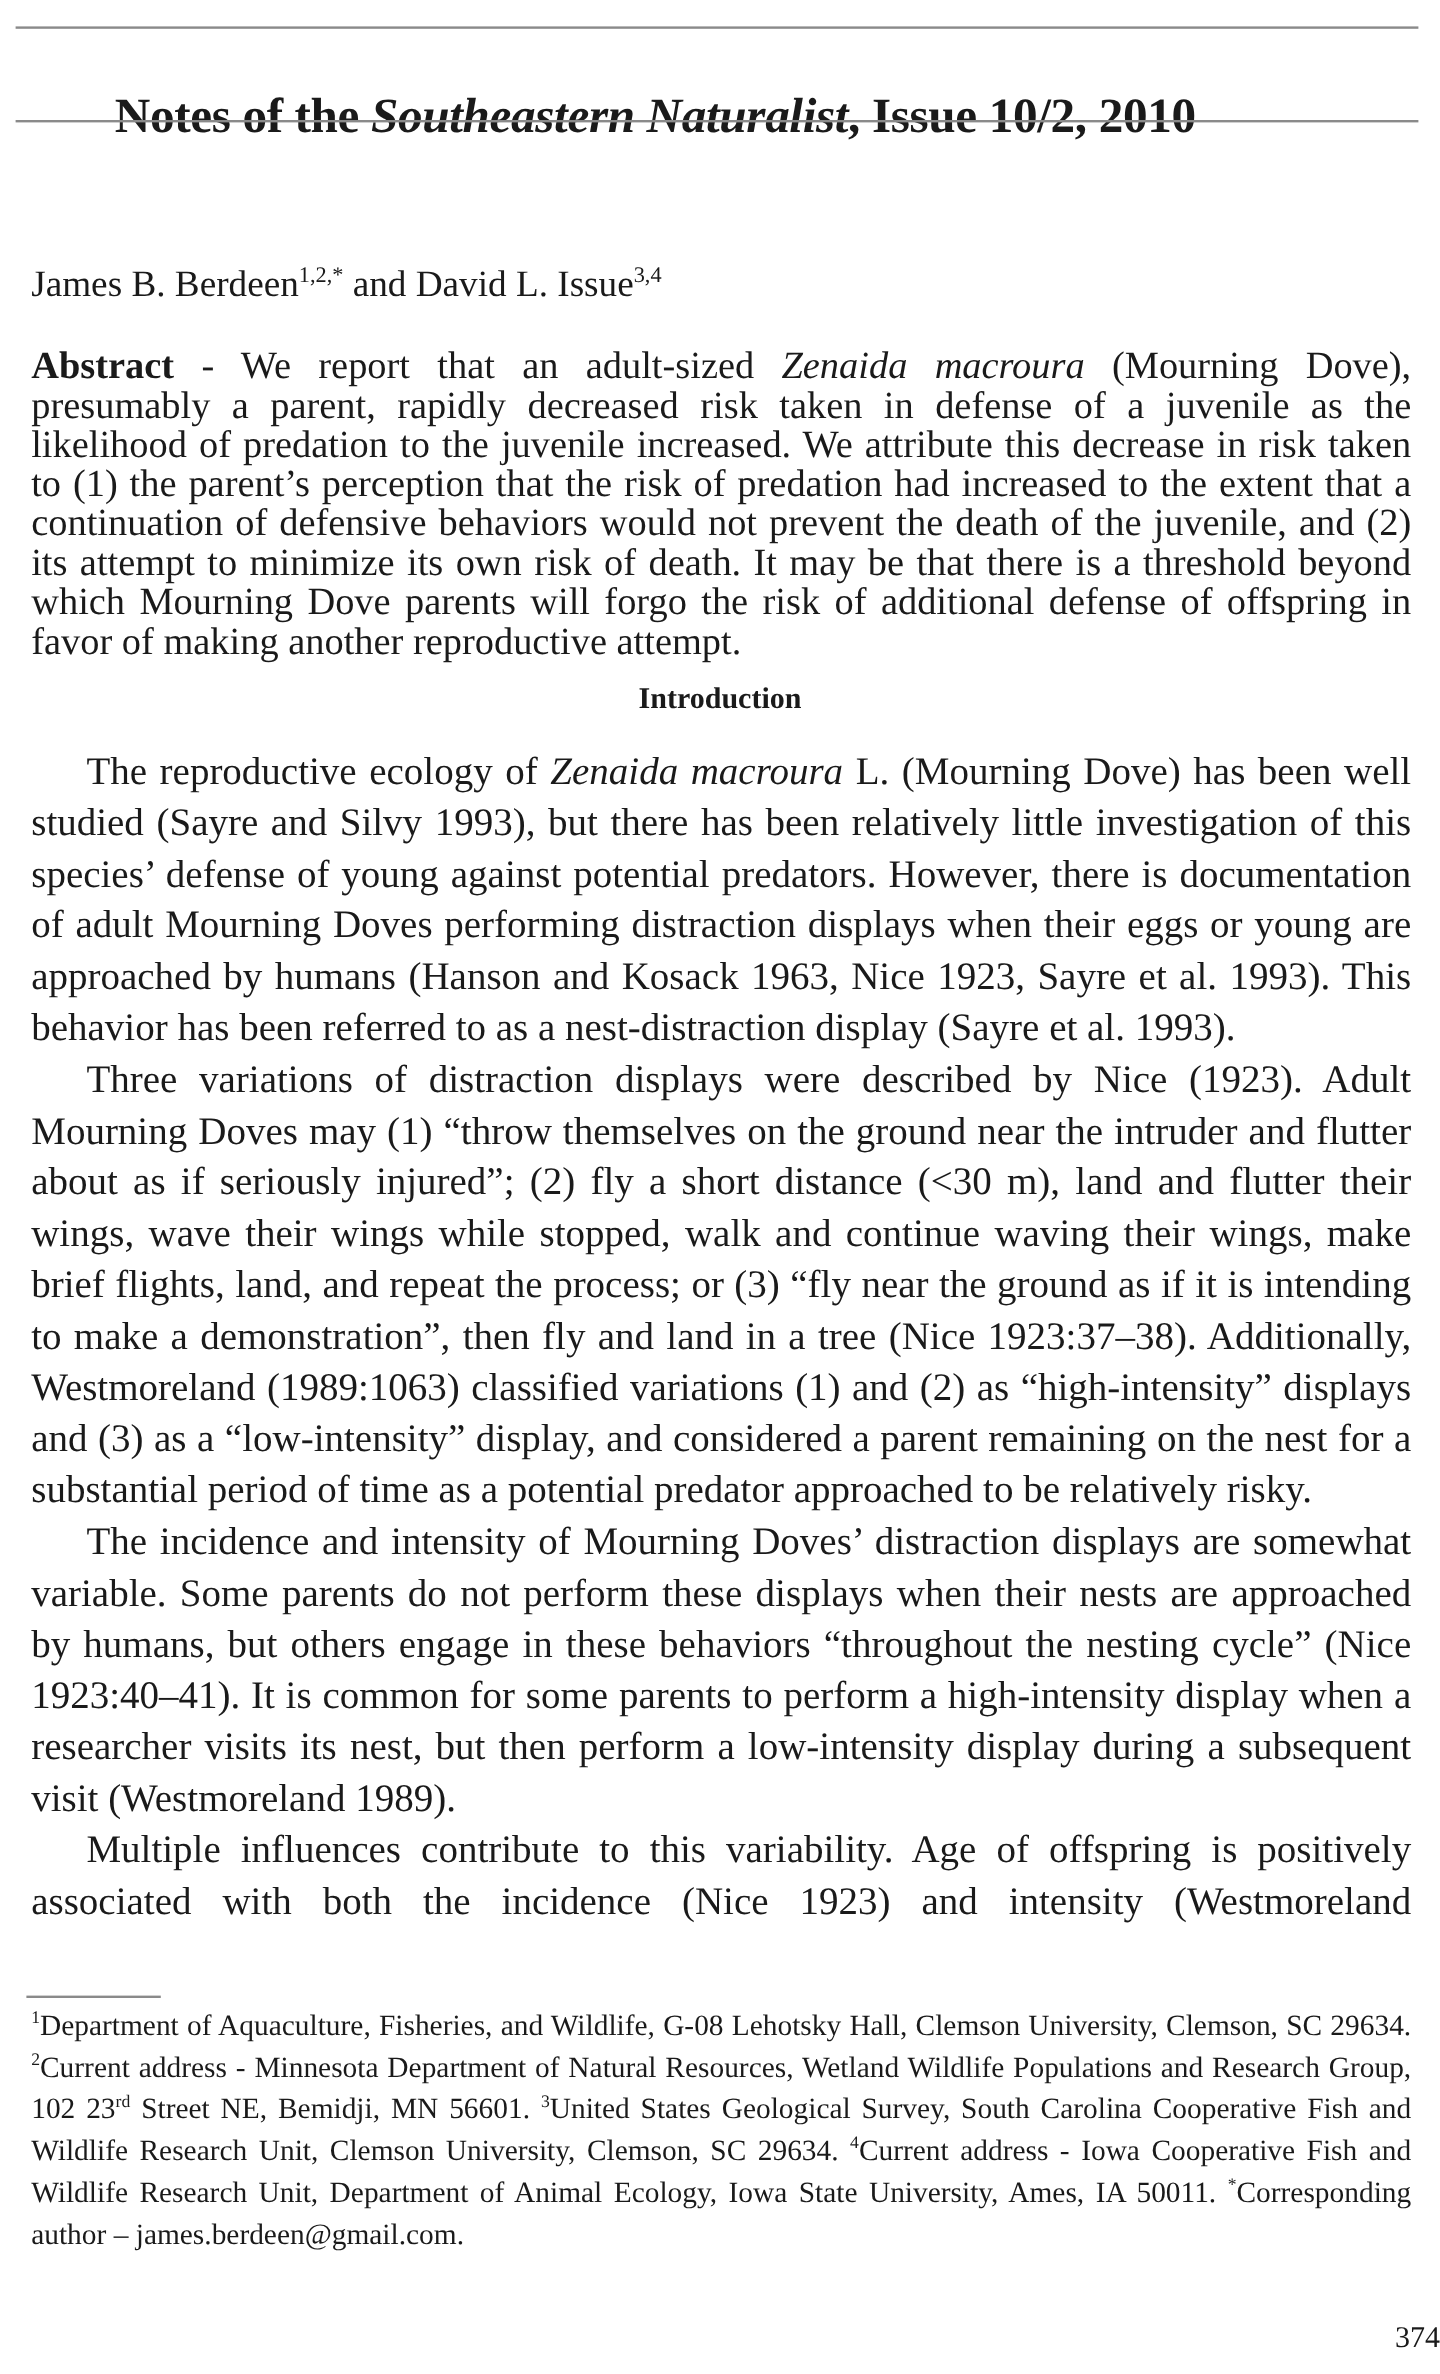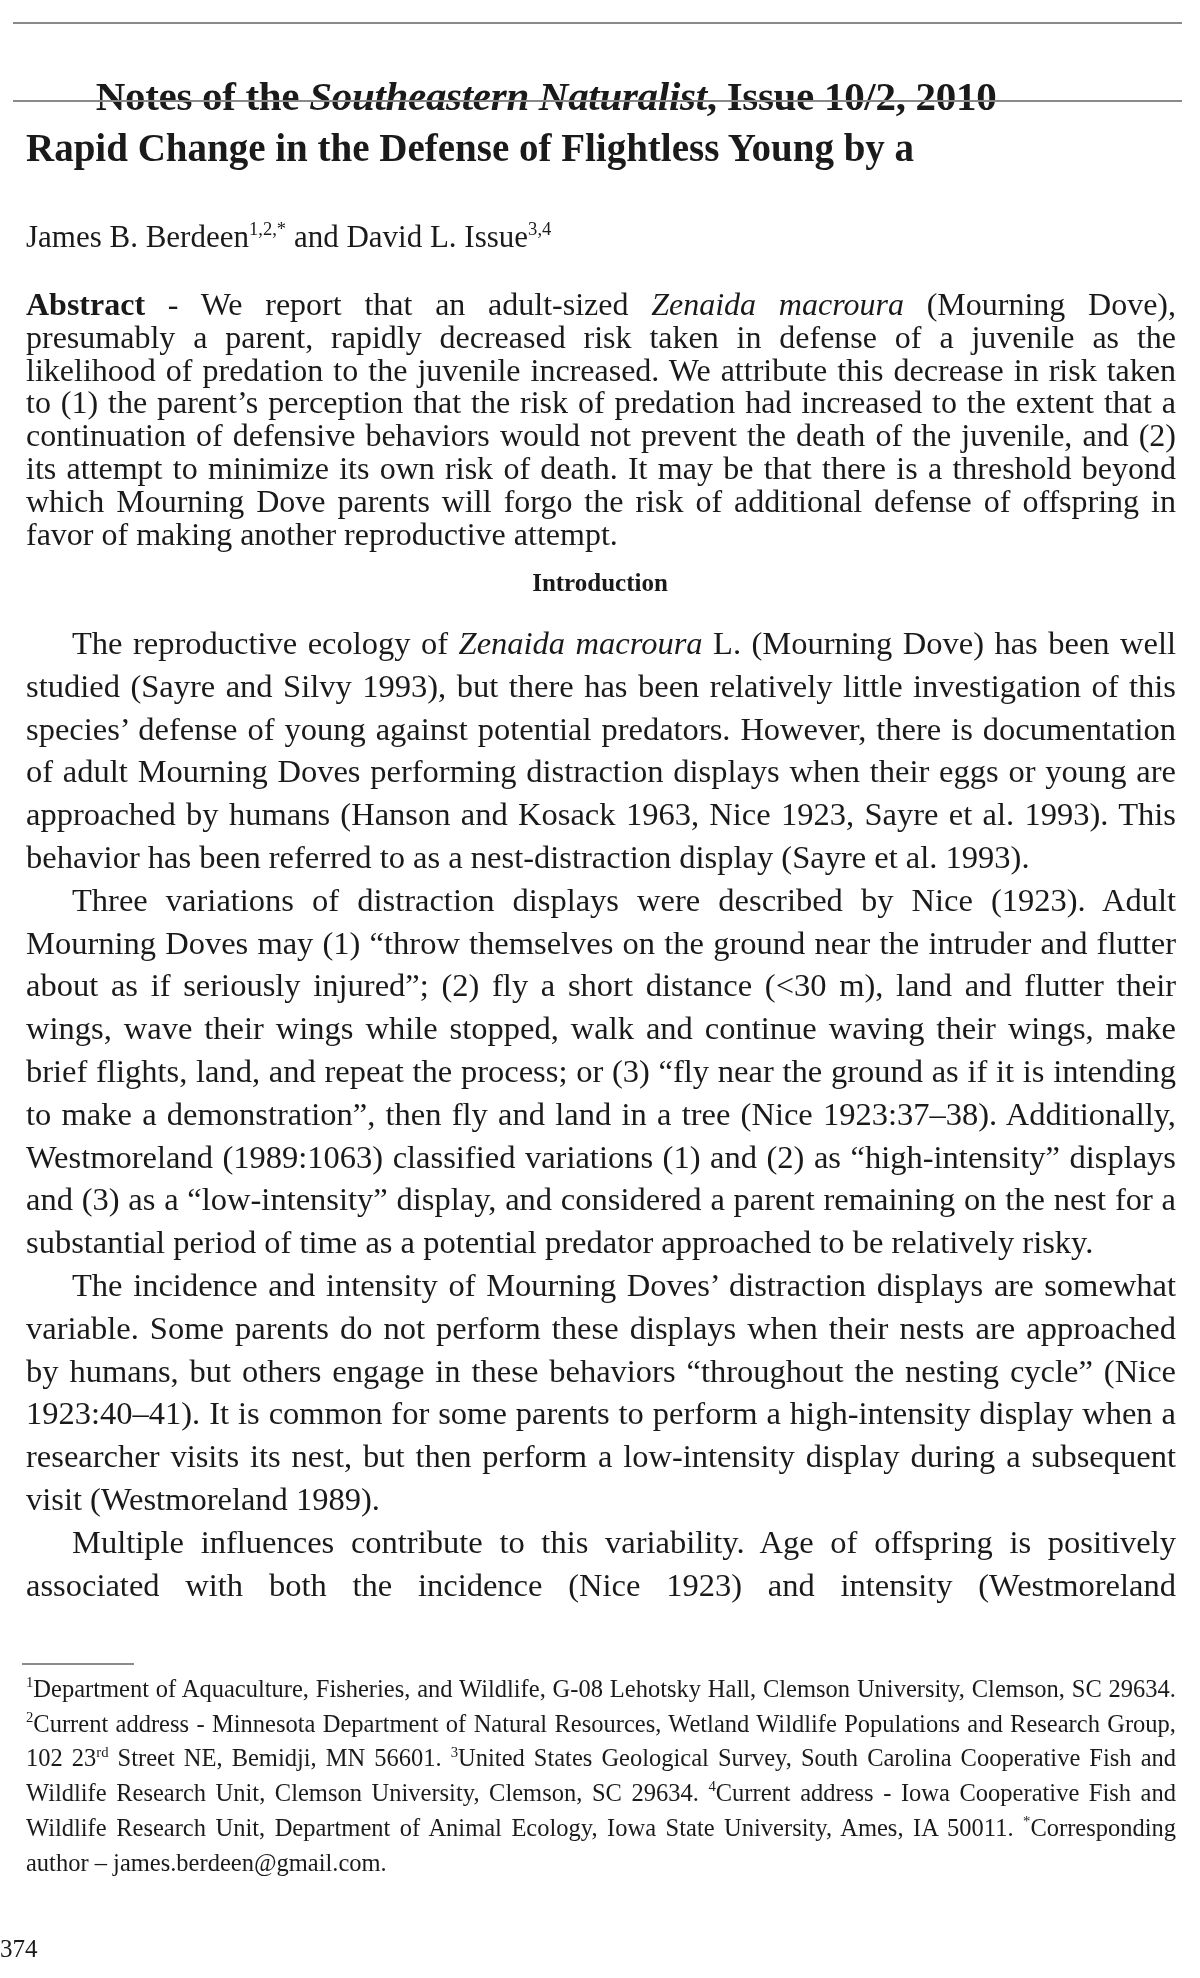--- a/index.html
+++ b/index.html
@@ -38,34 +38,33 @@
     position: absolute; left: 26px; top: 622px; width: 1150px;
     font-size: 32.5px; line-height: 42.8px;
   }
   .body p { margin: 0; text-indent: 46px; text-align: justify; }
   .fn-rule { position: absolute; left: 22px; top: 1663px; width: 112px; height: 2px; background: #8a8a8a; }
   .footnotes {
     position: absolute; left: 26px; top: 1672px; width: 1150px;
     font-size: 24.5px; line-height: 34.7px; text-align: justify;
   }
   .page-number {
-    position: absolute; top: 1934px; left: 0; width: 1200px; text-align: left;
+    position: absolute; top: 1934px; left: 0; width: 1200px; text-align: right;
     font-size: 25px; line-height: 30px;
   }
   i { font-style: italic; }
 </style>
 </head>
 <body>
 
 <div class="rule top"></div>
 <div class="journal-header"><span>Notes of the </span><span class="journal-name">Southeastern Naturalist</span><span>, Issue 10/2, 2010</span></div>
 <div class="rule bottom"></div>
 
 <div class="title">
-  <div>Rapid Change in the Defense of Flightless Young by a</div>
 </div>
 
 <div class="authors"><span>James B. Berdeen</span><sup>1,2,*</sup><span> and </span><span>David L. Issue</span><sup>3,4</sup></div>
 
 <div class="abstract"><span class="abstract-label">Abstract</span><span> - </span><span>We report that an adult-sized </span><i>Zenaida macroura</i><span> (Mourning Dove), presumably a parent, rapidly decreased risk taken in defense of a juvenile as the likelihood of predation to the juvenile increased. We attribute this decrease in risk taken to (1) the parent’s perception that the risk of predation had increased to the extent that a continuation of defensive behaviors would not prevent the death of the juvenile, and (2) its attempt to minimize its own risk of death. It may be that there is a threshold beyond which Mourning Dove parents will forgo the risk of additional defense of offspring in favor of making another reproductive attempt.</span></div>
 
 <div class="section-heading">Introduction</div>
 
 <div class="body">
   <p><span>The reproductive ecology of </span><i>Zenaida macroura</i><span> L. (Mourning Dove) has been well studied (Sayre and Silvy 1993), but there has been relatively little investigation of this species’ defense of young against potential predators. However, there is documentation of adult Mourning Doves performing distraction displays when their eggs or young are approached by humans (Hanson and Kosack 1963, Nice 1923, Sayre et al. 1993). This behavior has been referred to as a nest-distraction display (Sayre et al. 1993).</span></p>

